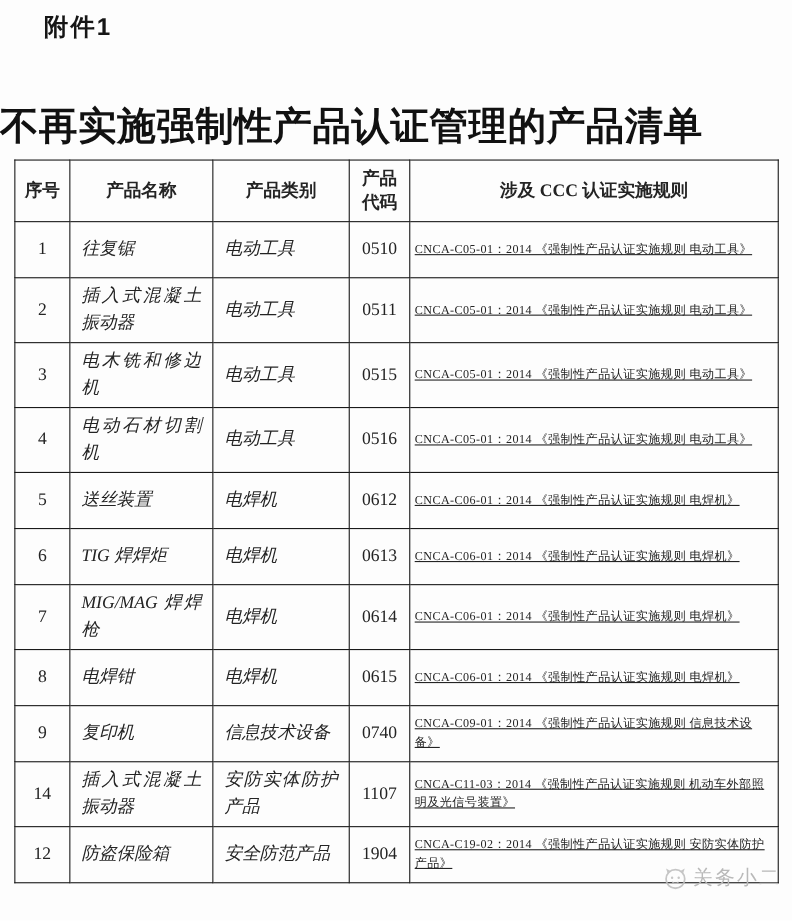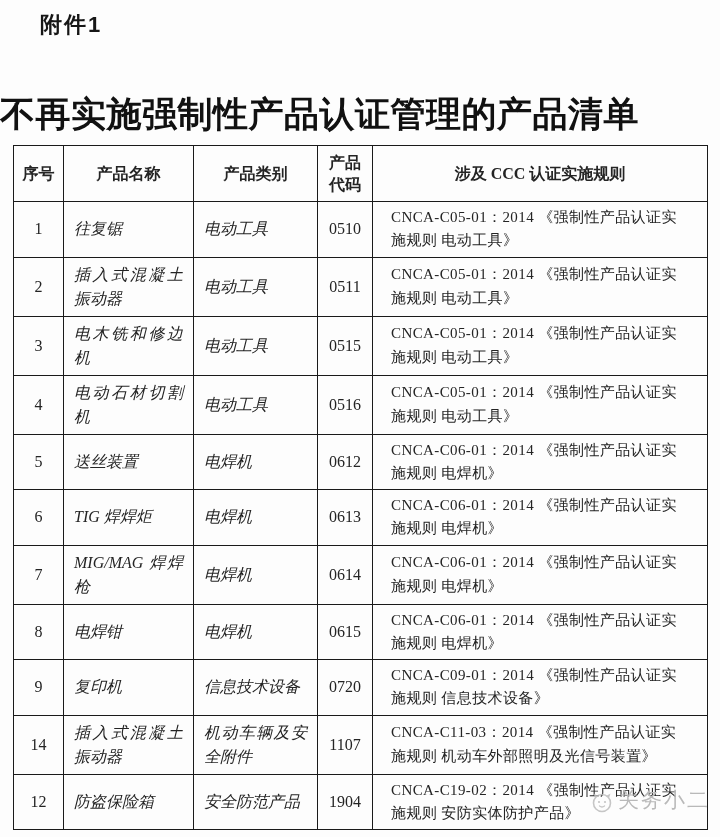--- a/index.html
+++ b/index.html
@@ -78,35 +78,36 @@
   td.cell-no, td.cell-code {
     text-align: center;
     padding: 5px 2px;
   }
   td.cell-name, td.cell-cat {
     text-align: justify;
     padding: 5px 10px;
     font-style: italic;
   }
   td.cell-rule {
-    font-size: 15px;
+    font-size: 11px;
     line-height: 1.55;
-    padding: 4px 18px;
+    padding: 4px 4px;
     letter-spacing: 0.4px;
+    text-decoration: underline;
   }
   .watermark {
     position: absolute;
     top: 786px;
     right: 10px;
     display: flex;
-    align-items: flex-end;
+    align-items: flex-start;
     gap: 4px;
     color: #b9b9b9;
     font-family: "Liberation Sans", "DejaVu Sans", sans-serif;
-    font-size: 21px;
+    font-size: 18px;
     letter-spacing: 2px;
     pointer-events: none;
     z-index: 5;
   }
   .watermark svg { display: block; opacity: 0.85; }
 </style>
 </head>
 <body>
 
 <div class="page">
@@ -194,28 +195,28 @@
       <td class="cell-name">电焊钳</td>
       <td class="cell-cat">电焊机</td>
       <td class="cell-code">0615</td>
       <td class="cell-rule">CNCA-C06-01：2014 《强制性产品认证实施规则 电焊机》</td>
     </tr>
 
     <tr>
       <td class="cell-no">9</td>
       <td class="cell-name">复印机</td>
       <td class="cell-cat">信息技术设备</td>
-      <td class="cell-code">0720</td>
+      <td class="cell-code">0740</td>
       <td class="cell-rule">CNCA-C09-01：2014 《强制性产品认证实施规则 信息技术设备》</td>
     </tr>
 
     <tr>
       <td class="cell-no">14</td>
       <td class="cell-name">插入式混凝土振动器</td>
-      <td class="cell-cat">机动车辆及安全附件</td>
+      <td class="cell-cat">安防实体防护产品</td>
       <td class="cell-code">1107</td>
       <td class="cell-rule">CNCA-C11-03：2014 《强制性产品认证实施规则 机动车外部照明及光信号装置》</td>
     </tr>
 
 
     <tr>
       <td class="cell-no">12</td>
       <td class="cell-name">防盗保险箱</td>
       <td class="cell-cat">安全防范产品</td>
       <td class="cell-code">1904</td>

